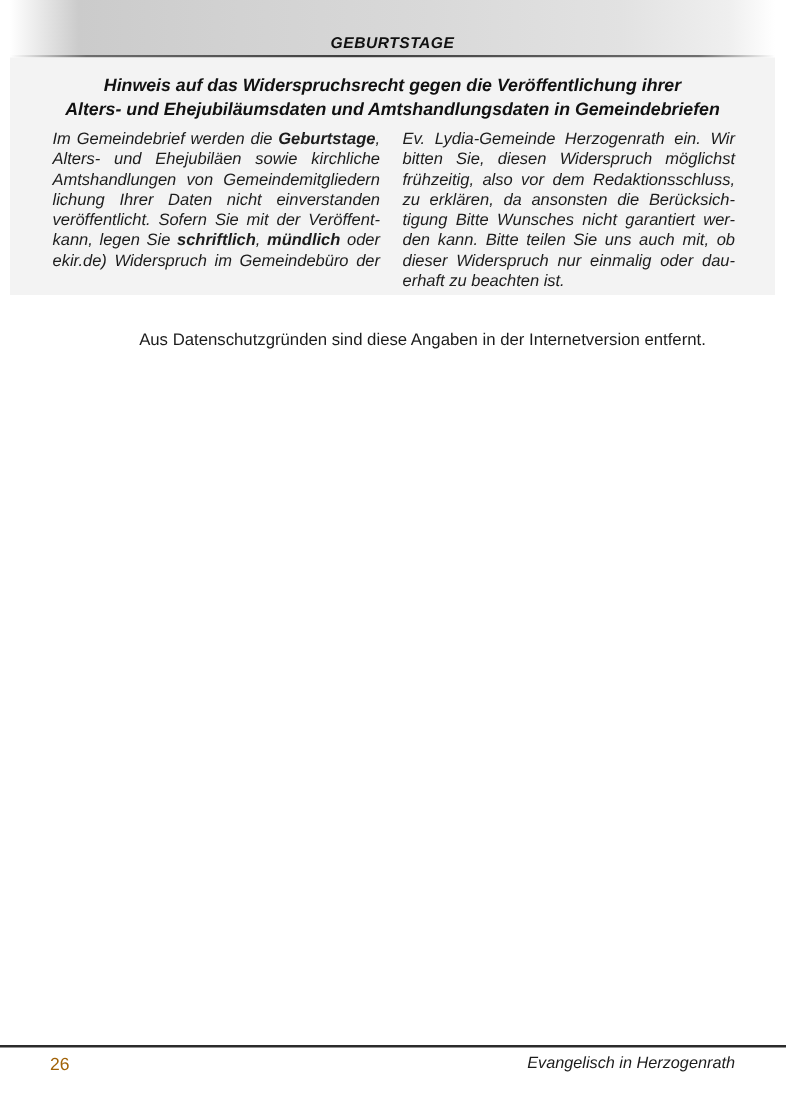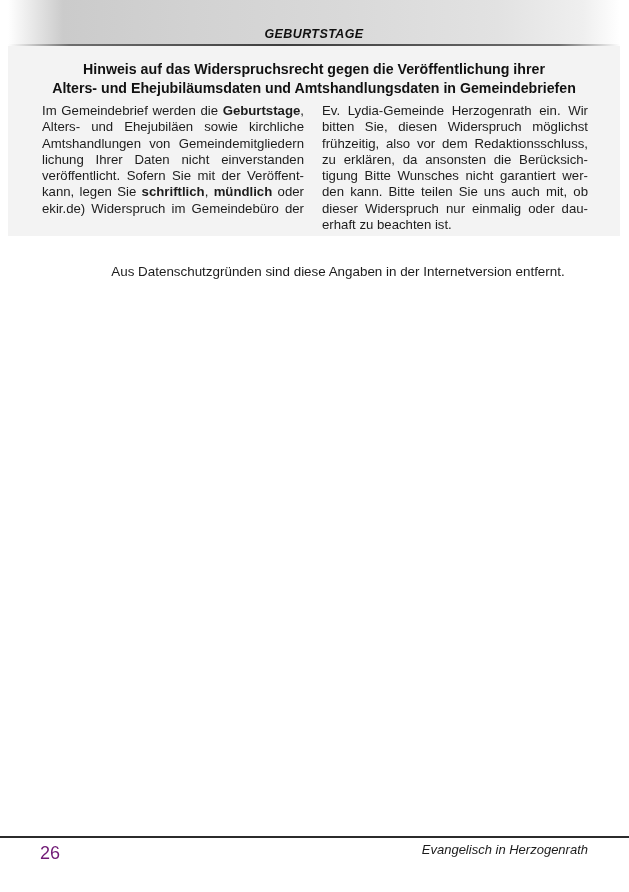--- a/index.html
+++ b/index.html
@@ -51,20 +51,21 @@
       #3d3d3d 45%, rgba(61,61,61,0.75) 90%, rgba(61,61,61,0) 100%);
   }
   
   .content-box {
     position: absolute;
     left: 8px;
     top: 46px;
     width: 612px;
     height: 190px;
     background: #f3f3f3;
+    font-style: italic;
   }
   .article-title {
     position: absolute;
     left: 24px;
     right: 24px;
     top: 14px;
     text-align: center;
   }
   .title-line {
     font-weight: bold;
@@ -108,22 +109,22 @@
     left: 0;
     top: 836px;
     width: 629px;
     height: 2px;
     background: #2b2b2b;
   }
   .footer-page-number {
     position: absolute;
     left: 40px;
     top: 843px;
-    font-size: 18px;
-    color: #701a75;
+    font-size: 14px;
+    color: #a16207;
   }
   .footer-publication {
     position: absolute;
     right: 41px;
     top: 842px;
     font-size: 13px;
     font-style: italic;
     color: #1c1c1c;
   }
 </style>

